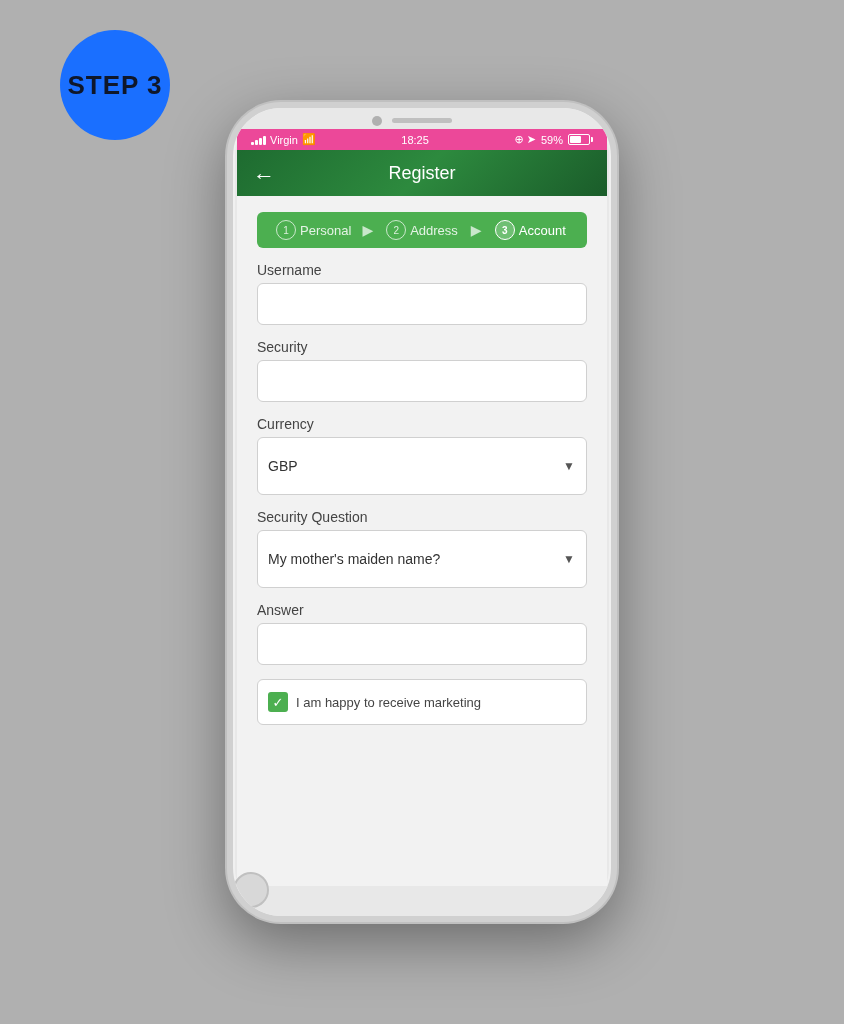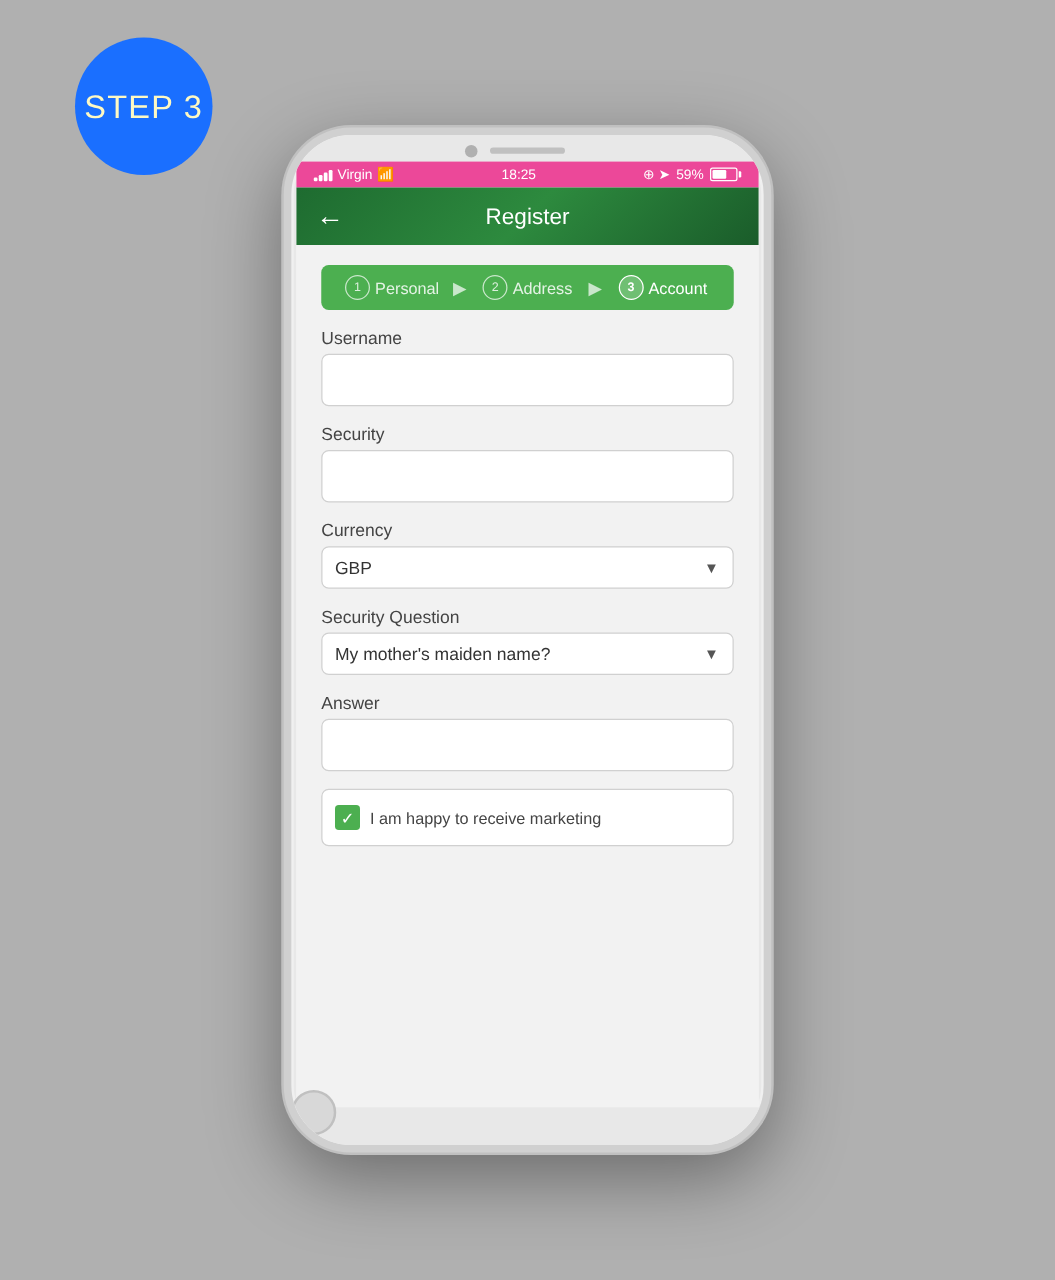--- a/index.html
+++ b/index.html
@@ -23,23 +23,23 @@
       width: 110px;
       height: 110px;
       border-radius: 50%;
       background: #1a6fff;
       display: flex;
       align-items: center;
       justify-content: center;
       z-index: 10;
     }
     .step-badge-text {
-      color: #fef9c3;
+      color: #0f172a;
       font-size: 26px;
-      font-weight: 400;
+      font-weight: 700;
       letter-spacing: 1px;
     }
 
     
     .phone-shell {
       width: 390px;
       height: 820px;
       background: #e8e8e8;
       border-radius: 54px;
       border: 6px solid #d0d0d0;
@@ -251,21 +251,21 @@
       width: 100%;
       outline: none;
     }
     .field-select-wrapper {
       position: relative;
     }
     .field-select {
       background: white;
       border: 1px solid #d0d0d0;
       border-radius: 6px;
-      padding: 8px 10px;
+      padding: 20px 10px;
       font-size: 14px;
       color: #333;
       width: 100%;
       appearance: none;
       outline: none;
     }
     .select-arrow {
       position: absolute;
       right: 12px;
       top: 50%;

